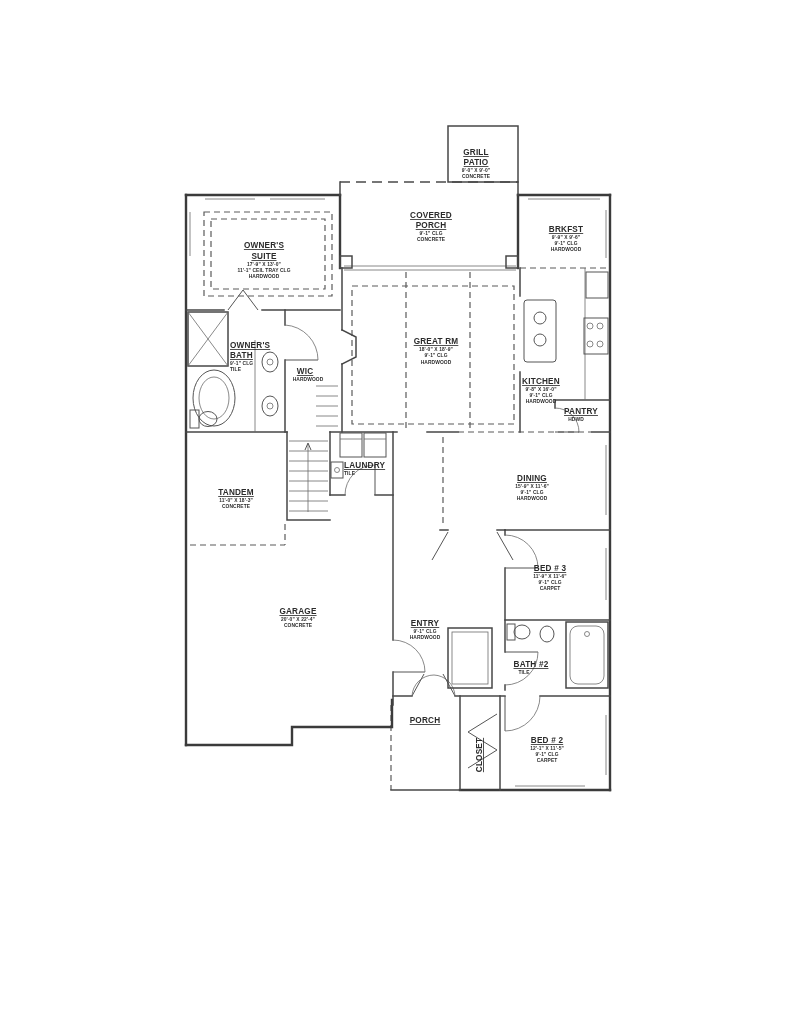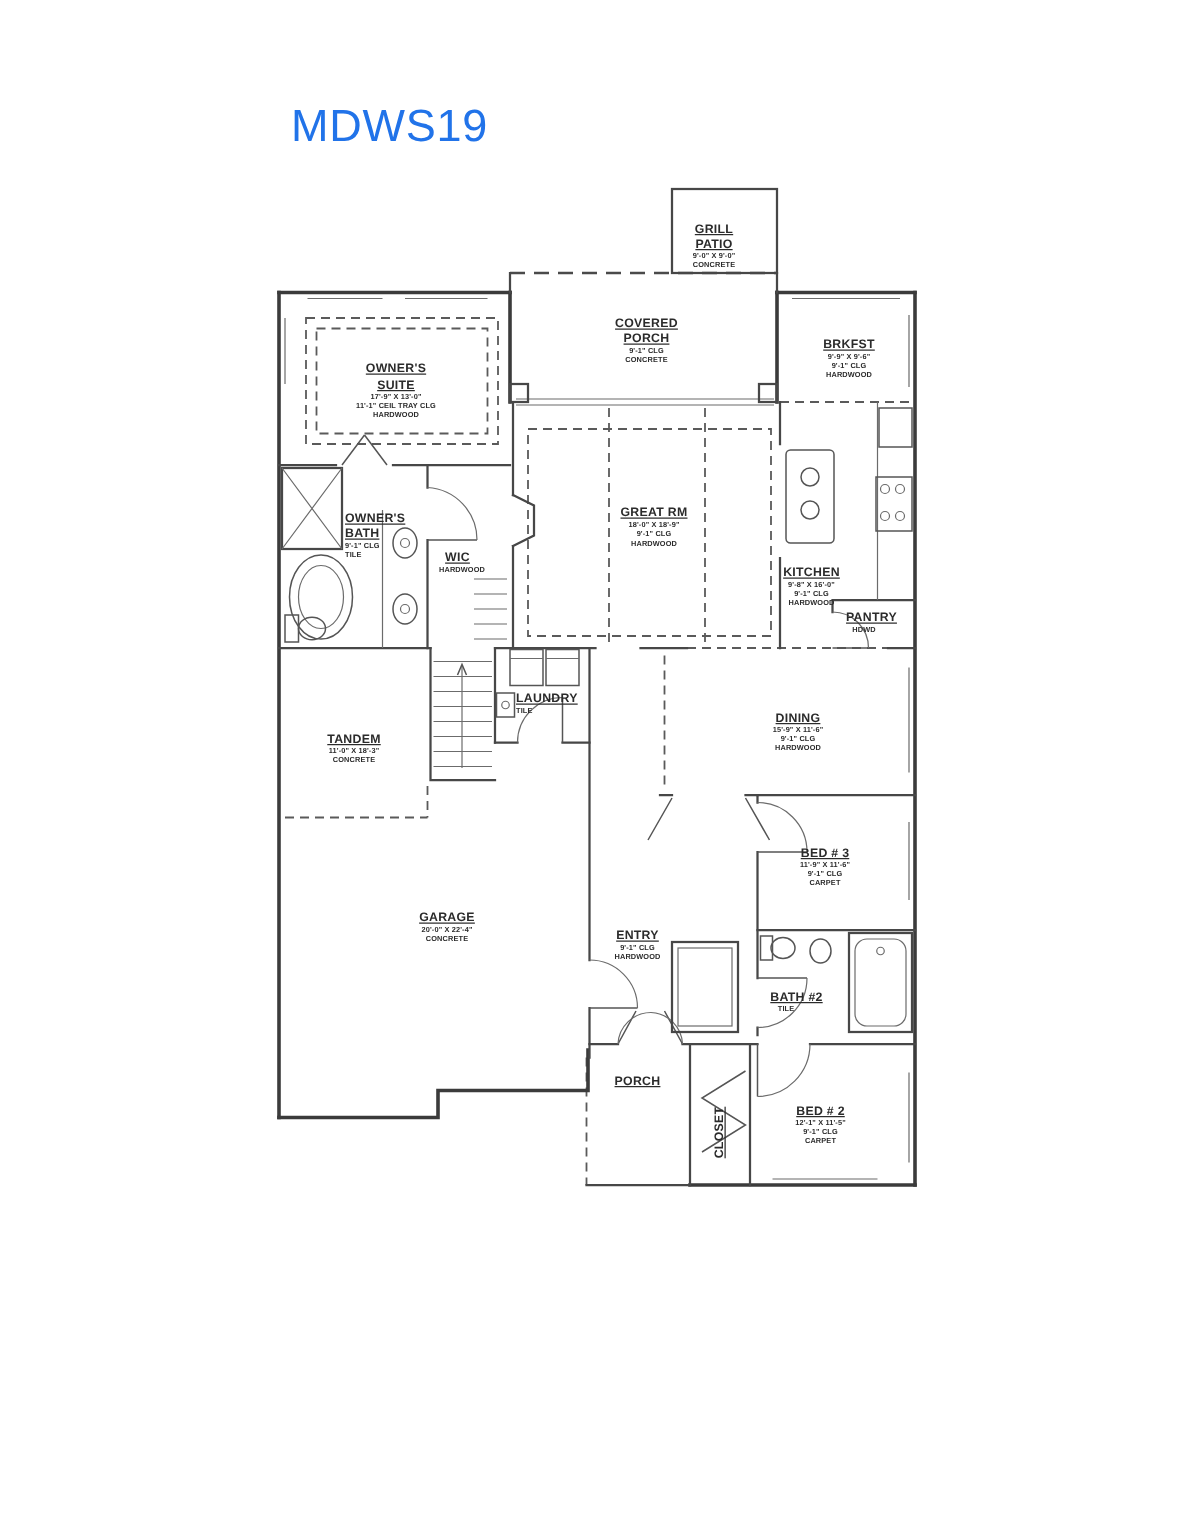--- a/index.html
+++ b/index.html
@@ -18,21 +18,20 @@
   .rm{font-size:8.2px;font-weight:bold;text-decoration:underline;letter-spacing:.2px;
       font-family:"Liberation Sans",sans-serif;text-anchor:middle;}
   .sub{font-size:4.9px;font-weight:bold;letter-spacing:.1px;
       font-family:"Liberation Sans",sans-serif;text-anchor:middle;}
   .as{text-anchor:start;}
 </style>
 </head>
 <body>
 
 <div class="page">
-  <div class="plan-title" id="planTitle" style="color: rgb(33, 115, 233);">MDWS19</div>
 
   <svg width="791" height="1024" viewBox="0 0 791 1024">
 
     <g>
 
       <path class="dd" d="M340,182 H518"></path>
 
       <rect class="d" x="204" y="212" width="128" height="84"></rect>
       <rect class="d" x="211" y="219" width="114" height="70"></rect>
 

